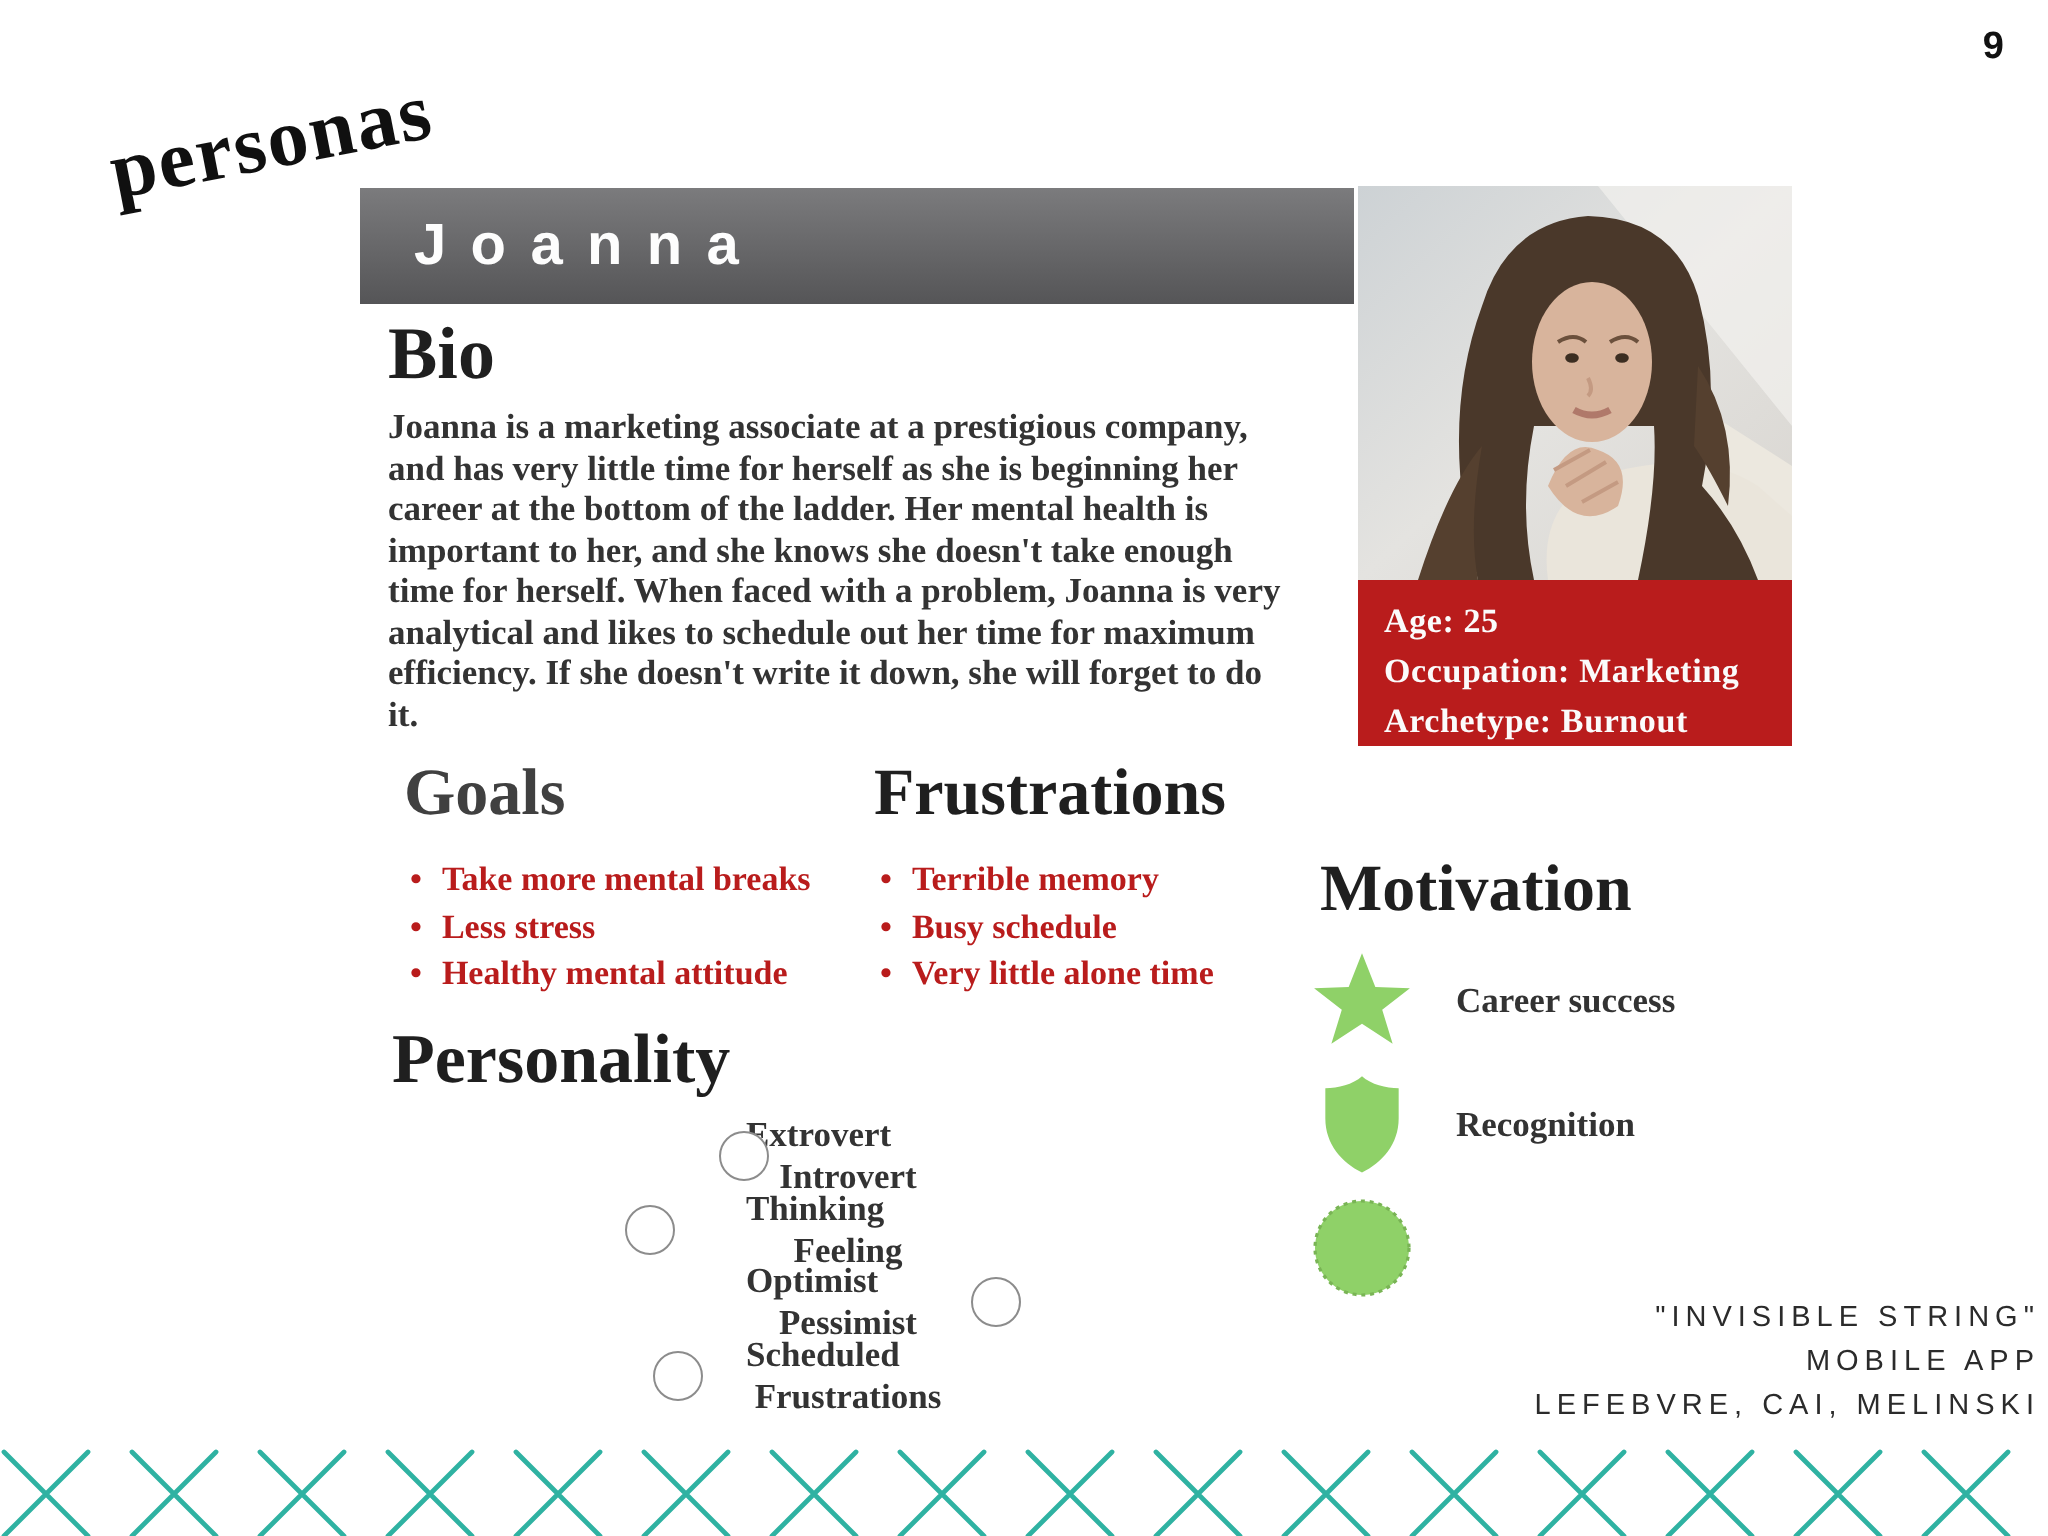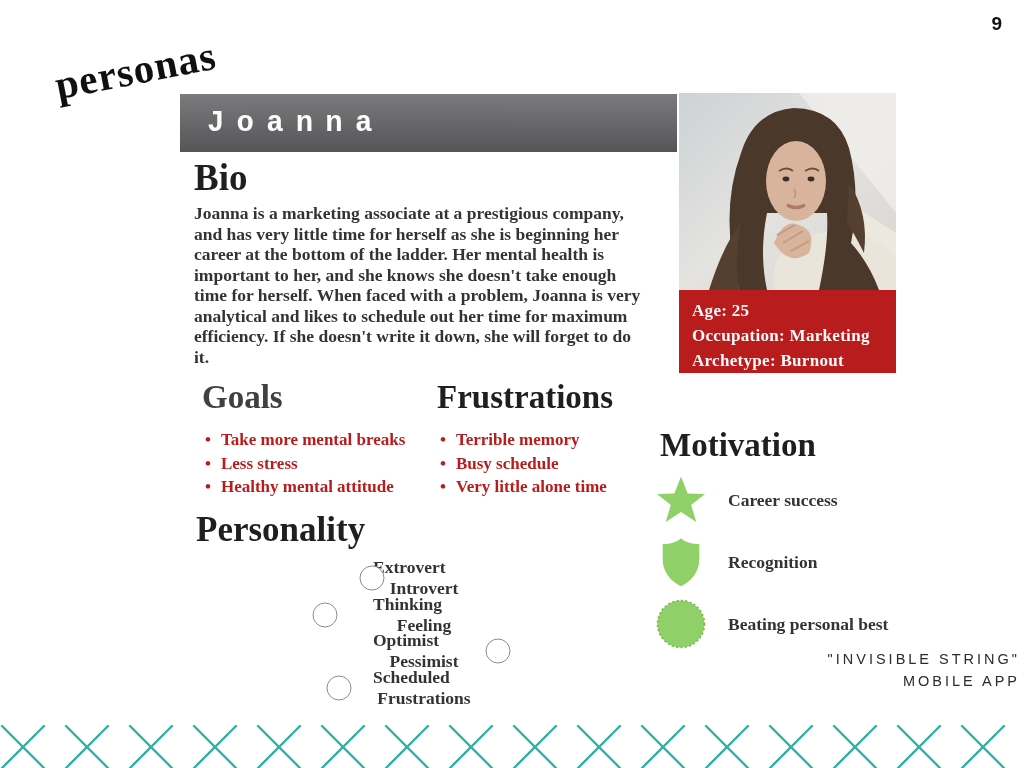--- a/index.html
+++ b/index.html
@@ -10,21 +10,21 @@
   .personas-title{position:absolute;left:54px;top:46px;transform:rotate(-11deg);
     font-family:"Liberation Serif",serif;font-weight:700;font-size:41px;color:#101010;letter-spacing:1px;}
 
   .page-num{position:absolute;top:13px;right:22px;font-family:"Liberation Sans",sans-serif;
     font-weight:700;font-size:19px;color:#111;}
 
   
   .header-bar{position:absolute;left:180px;top:94px;width:497px;height:58px;box-sizing:border-box;
     background:linear-gradient(180deg,#7b7b7d 0%,#666668 55%,#555557 100%);
     display:flex;align-items:center;padding-left:27px;}
-  .header-name{color:#fdfdfd;font-family:Liberation Mono, monospace;font-size:29px;font-weight:600;
+  .header-name{color:#fdfdfd;font-family:Liberation Sans, sans-serif;font-size:29px;font-weight:600;
     letter-spacing:0.42em;}
 
   
   .photo{position:absolute;left:679px;top:93px;width:217px;height:197px;}
   .infobox{position:absolute;left:679px;top:290px;width:217px;height:83px;background:#b91c1c;
     color:#fbfbfb;box-sizing:border-box;padding:8px 0 0 13px;}
   .infobox .line{font-size:17px;font-weight:700;line-height:25px;letter-spacing:0.3px;}
 
   
   .bio-h{position:absolute;left:194px;top:156px;font-size:37px;font-weight:700;color:#1f1f1f;}
@@ -146,21 +146,20 @@
           </svg>
         </span>
         <span class="mot-label">Recognition</span>
       </div>
       <div class="mot-row">
         <span class="mot-icon">
           <svg width="52" height="52" viewBox="0 0 52 52">
             <circle cx="26" cy="26" r="23.5" fill="#8fd168" stroke="#79b455" stroke-width="1.6" stroke-dasharray="2 2.4"></circle>
           </svg>
         </span>
-        <span class="mot-label">Beating personal best</span>
       </div>
     </div>
 
   <div class="pers-h">Personality</div>
   <div class="p-rows">
       <div class="p-row">
         <span class="p-left">Extrovert</span>
         <div class="p-track">
           <div class="p-knob" style="left: 30%;"></div>
         </div>
@@ -185,20 +184,21 @@
         <div class="p-track">
           <div class="p-knob" style="left: 16%;"></div>
         </div>
         <span class="p-right">Frustrations</span>
       </div>
     </div>
 
   <div class="footer">
       <div>"INVISIBLE STRING"</div>
       <div>MOBILE APP</div>
+      <div>LEFEBVRE, CAI, MELINSKI</div>
     </div>
 
   <div class="x-row">
       <span>
         <svg width="46" height="46" viewBox="0 0 46 46">
           <path d="M2 2 L44 44 M44 2 L2 44" stroke="#2fb2a2" stroke-width="2.4" stroke-linecap="round"></path>
         </svg>
       </span>
       <span>
         <svg width="46" height="46" viewBox="0 0 46 46">

